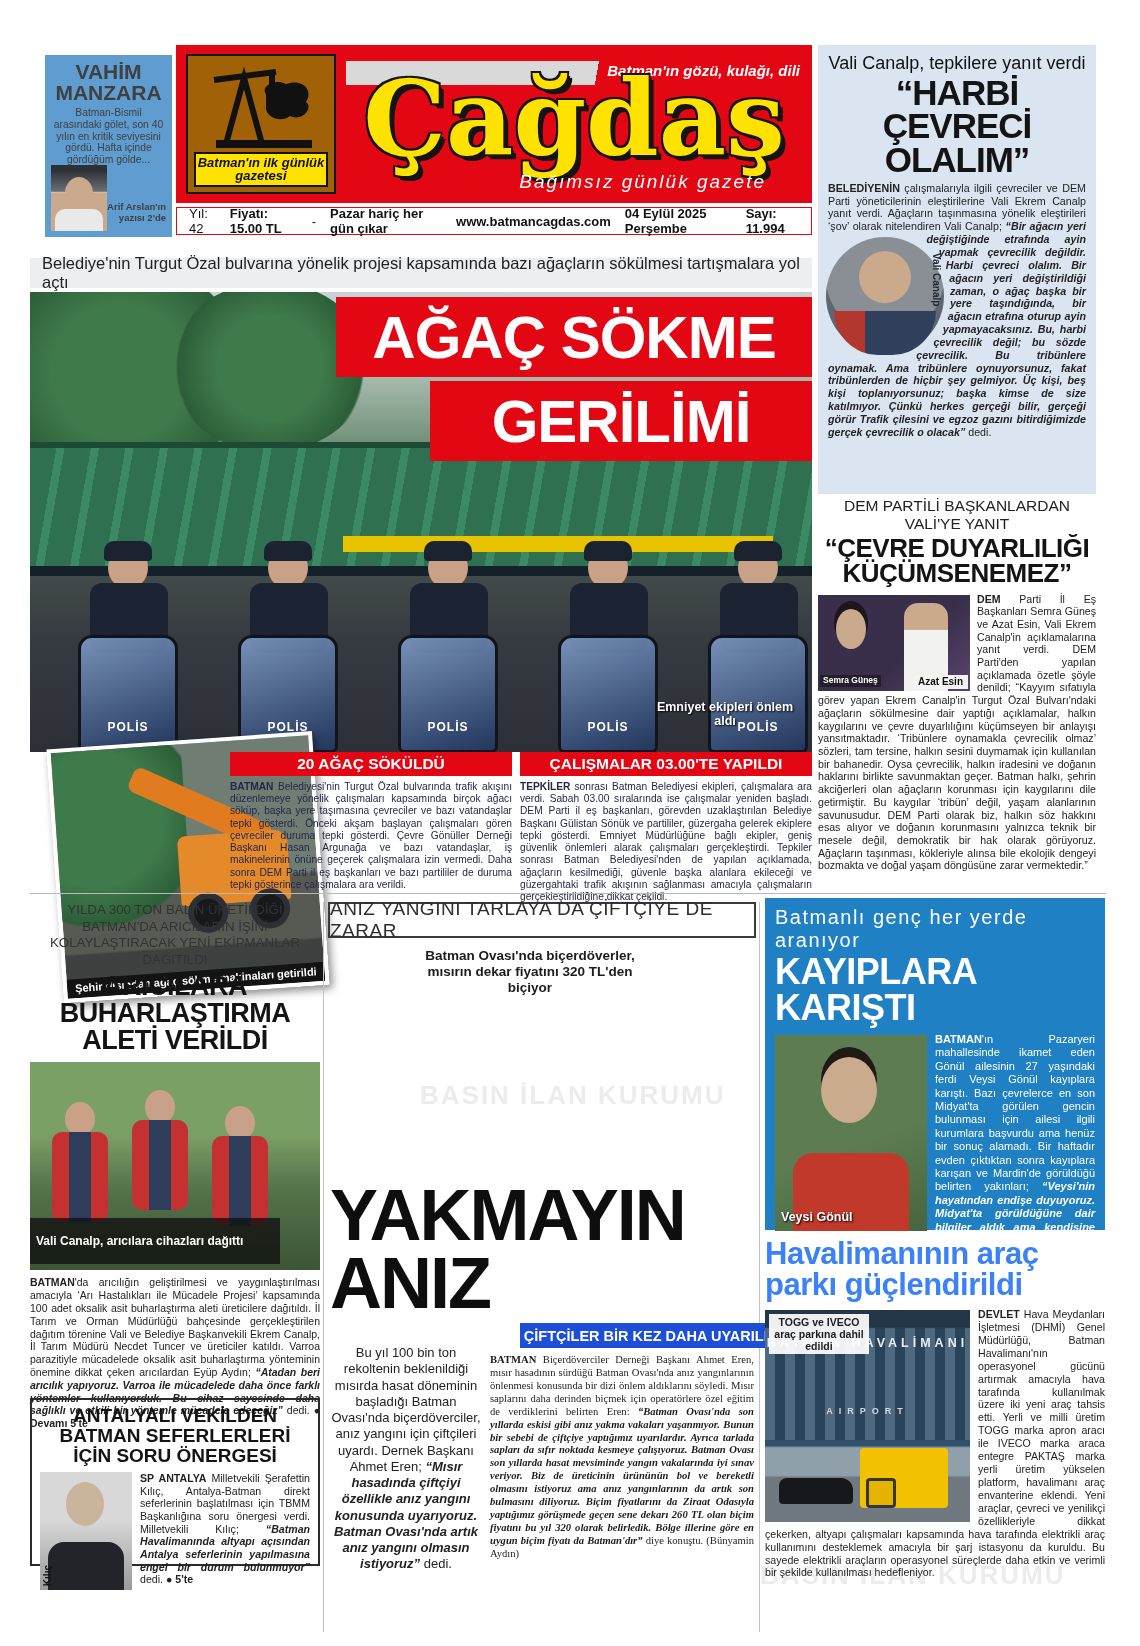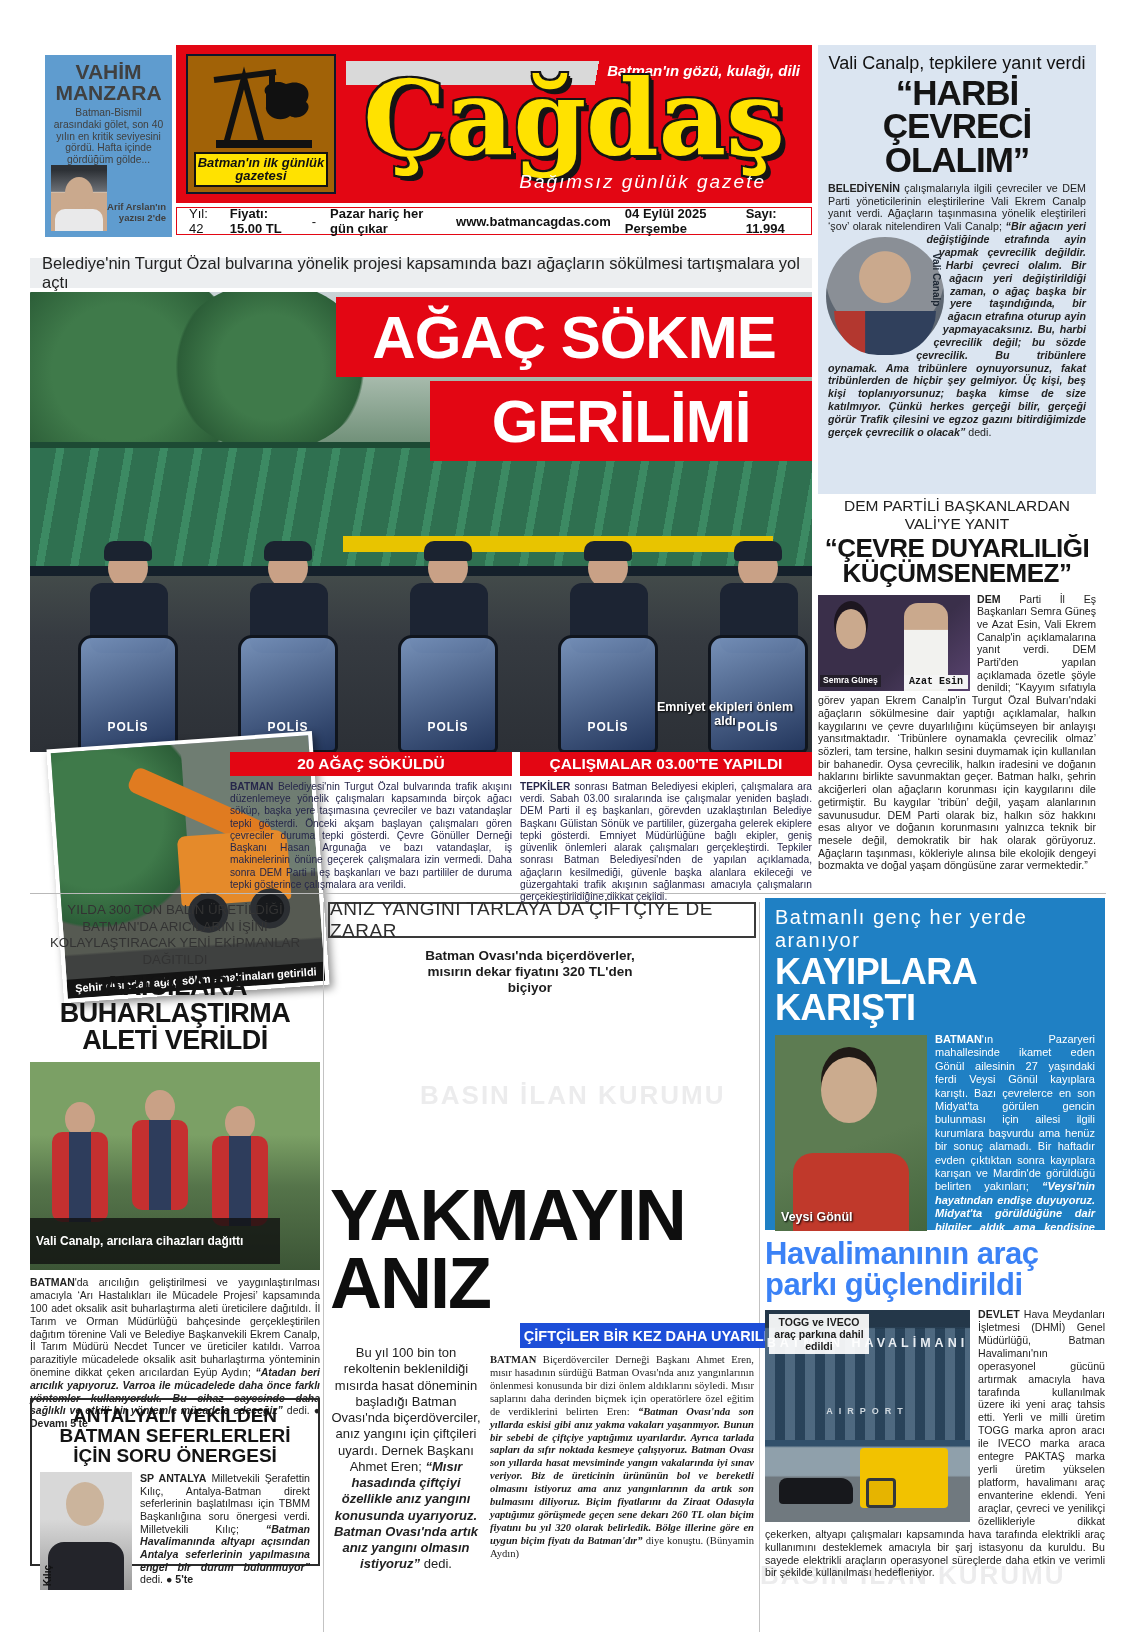--- a/index.html
+++ b/index.html
@@ -70,21 +70,21 @@
 
   
   #cevre{left:818px;top:497px;width:278px;height:396px;background:#fff;box-sizing:border-box;}
   #cevre .kicker{font-size:15.5px;color:#222;text-align:center;line-height:1.15;margin-bottom:3px;}
   #cevre .hl{font-size:26px;font-weight:800;line-height:.98;text-align:center;color:#141414;letter-spacing:-.5px;margin-bottom:6px;}
   #cevre .body{font-size:10.6px;line-height:1.2;color:#222;}
   #demPhoto{float:left;width:152px;height:96px;margin:2px 7px 2px 0;background:linear-gradient(135deg,#3a2f4a 0 60%,#5a4470 100%);position:relative;}
   #demPhoto .head1{position:absolute;left:18px;top:14px;width:30px;height:40px;border-radius:50%;background:#caa98d;box-shadow:0 -6px 0 2px #1d1620;}
   #demPhoto .fig2{position:absolute;right:22px;top:8px;width:44px;height:88px;background:linear-gradient(180deg,#caa98d 0 30%,#f2f2ef 31%);border-radius:14px 14px 0 0;}
   #demPhoto .lbl1{position:absolute;left:2px;bottom:4px;background:rgba(20,20,20,.6);color:#fff;font-size:8.5px;font-weight:bold;line-height:1.1;padding:1px 3px;}
-  #demPhoto .lbl2{position:absolute;right:2px;bottom:2px;background:#f4f4f4;color:#111;font-size:10px;font-weight:bold;padding:1px 5px;font-family:Liberation Mono, monospace;}
+  #demPhoto .lbl2{position:absolute;right:2px;bottom:2px;background:#f4f4f4;color:#111;font-size:10px;font-weight:bold;padding:1px 5px;}
 
   
   .vline{position:absolute;width:1px;background:#c3c3c3;}
   .hline{position:absolute;height:1px;background:#b9b9b9;}
 
   
   #arici{left:30px;top:902px;width:290px;}
   #arici .kicker{font-size:13.3px;color:#333;text-align:center;line-height:1.25;margin-bottom:5px;}
   #arici .hl{font-size:27px;font-weight:800;text-align:center;line-height:1.0;color:#141414;letter-spacing:-.5px;margin-bottom:8px;}
   #ariciPhoto{width:290px;height:208px;background:linear-gradient(180deg,#7ba065 0 35%,#55744a 60%,#3c5536 100%);position:relative;margin-bottom:6px;}

